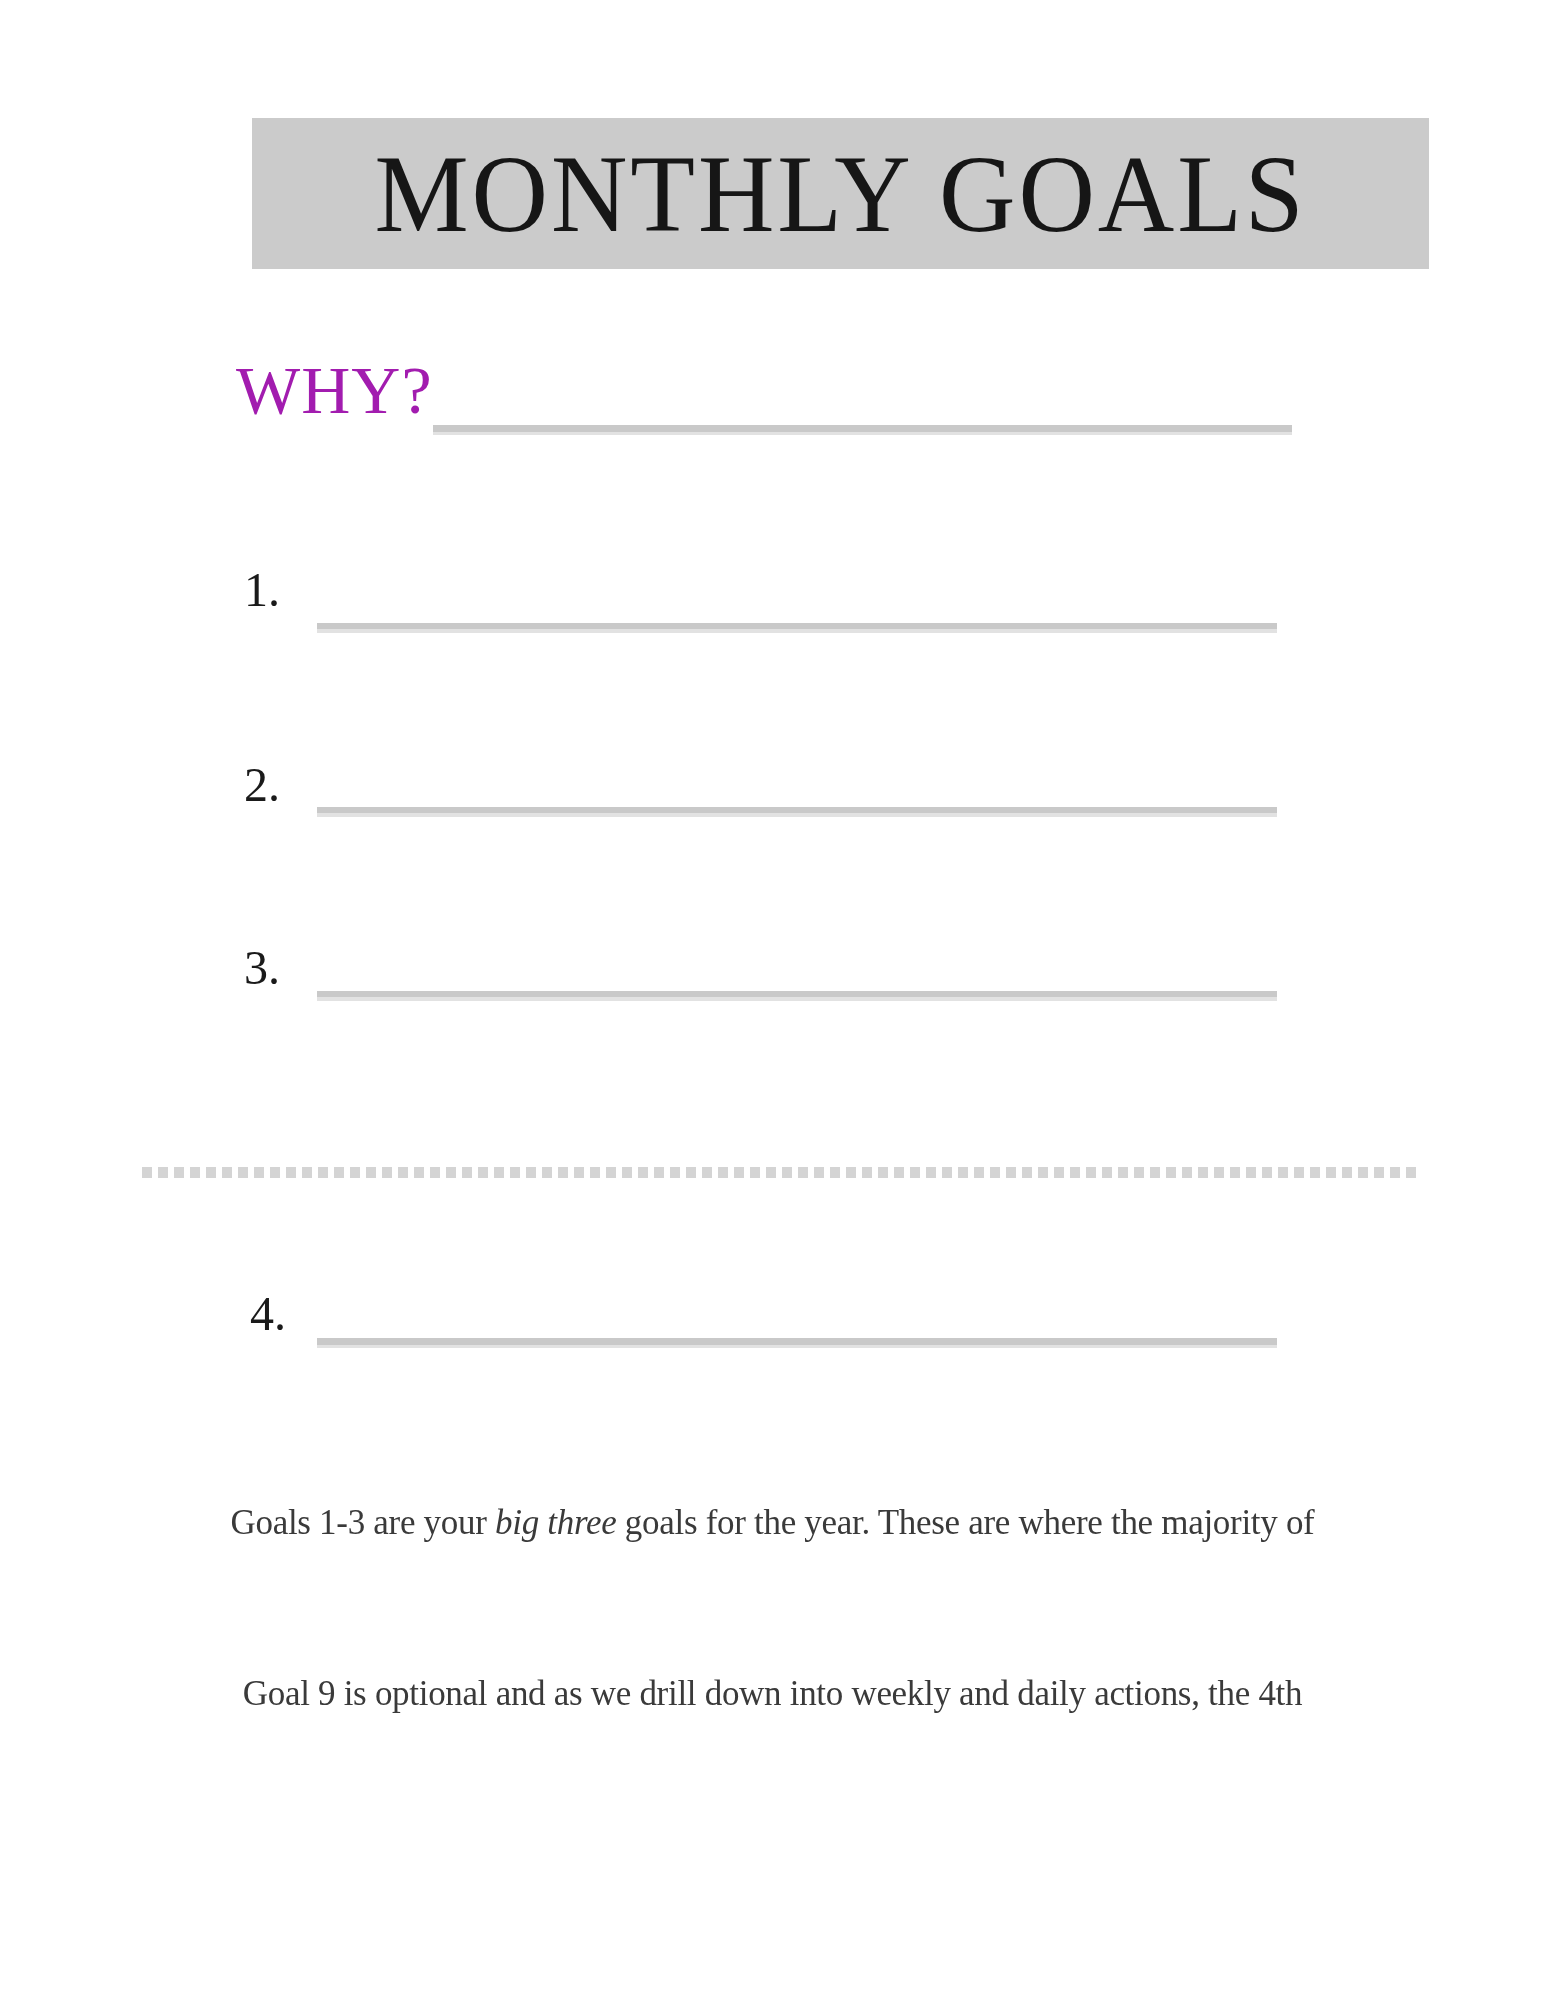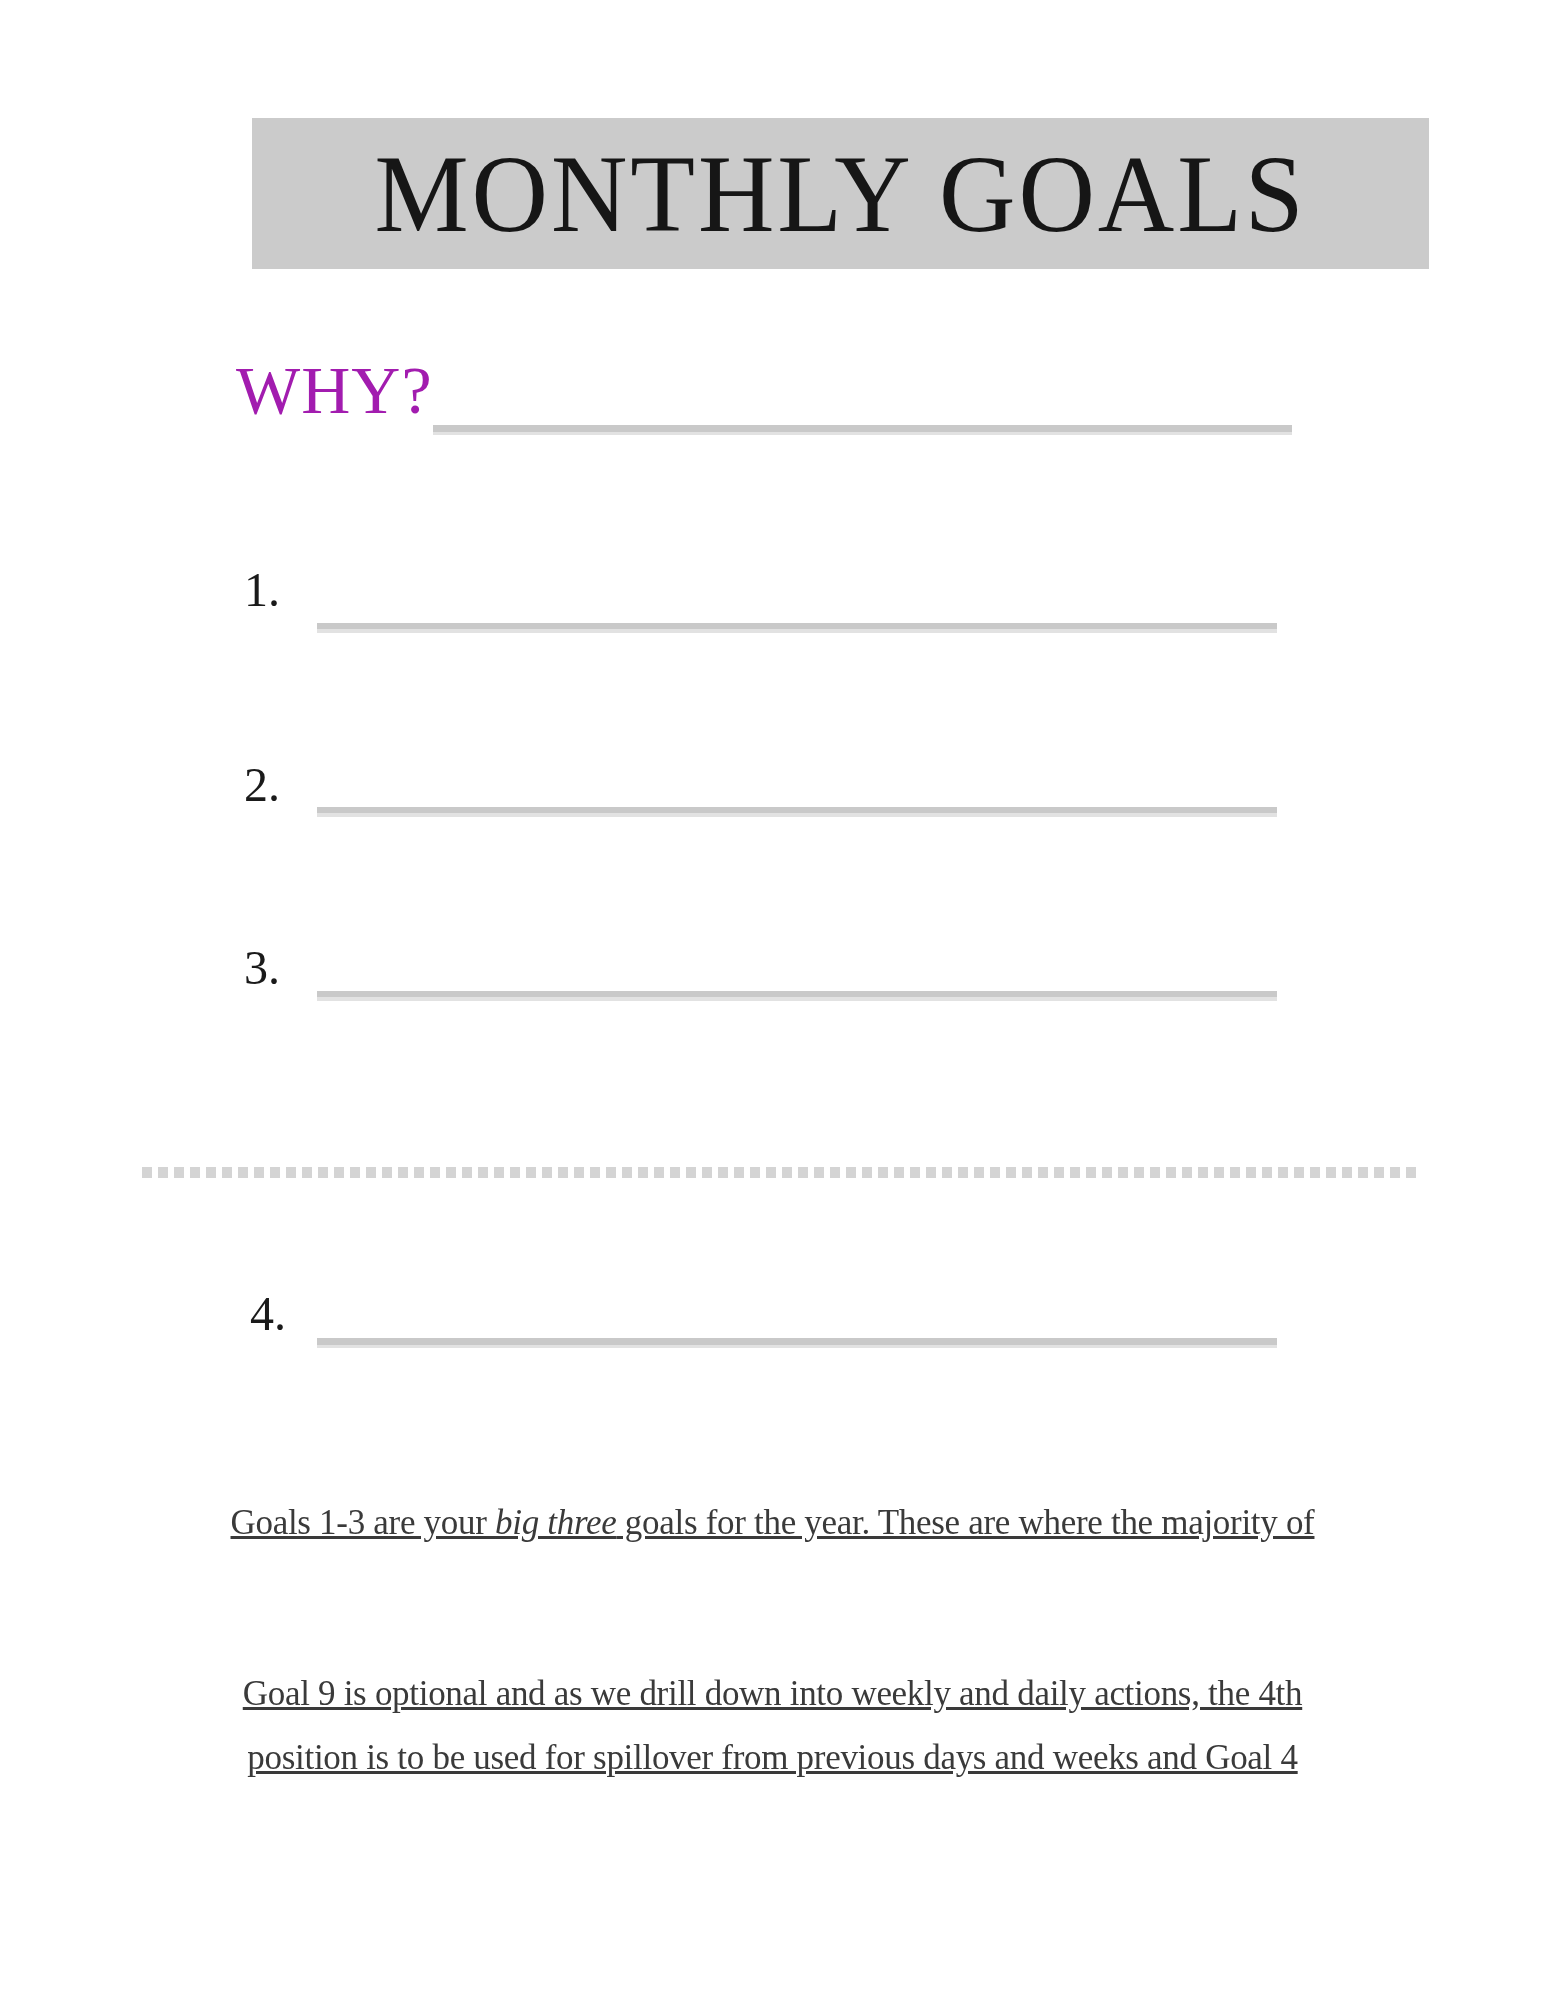--- a/index.html
+++ b/index.html
@@ -92,21 +92,20 @@
   
   .note {
     position: absolute;
     left: 0;
     width: 100%;
     text-align: center;
     font-size: 35px;
     line-height: 65px;
     letter-spacing: -0.3px;
     color: #3a3a3a;
-    text-decoration: underline;
   }
   .note-1 { top: 1490px; }
   .note-2 { top: 1662px; line-height: 64px; }
   .note-line { white-space: nowrap; }
   .italic { font-style: italic; }
 </style>
 </head>
 <body>
 
 <div class="page">
@@ -131,16 +130,15 @@
 
   <div class="goal-num num-4">4.</div>
   <div class="blank-line line-4"></div>
 
   <div class="note note-1">
     <div class="note-line"><span>Goals 1-3 are your </span><span class="italic">big three</span><span> goals for the year. These are where the majority of</span></div>
   </div>
 
   <div class="note note-2">
     <div class="note-line">Goal 9 is optional and as we drill down into weekly and daily actions, the 4th</div>
-    <div class="note-line">position is to be used for spillover from previous days and weeks and Goal 4</div>
   </div>
 
 </div>
 
 </body></html>

